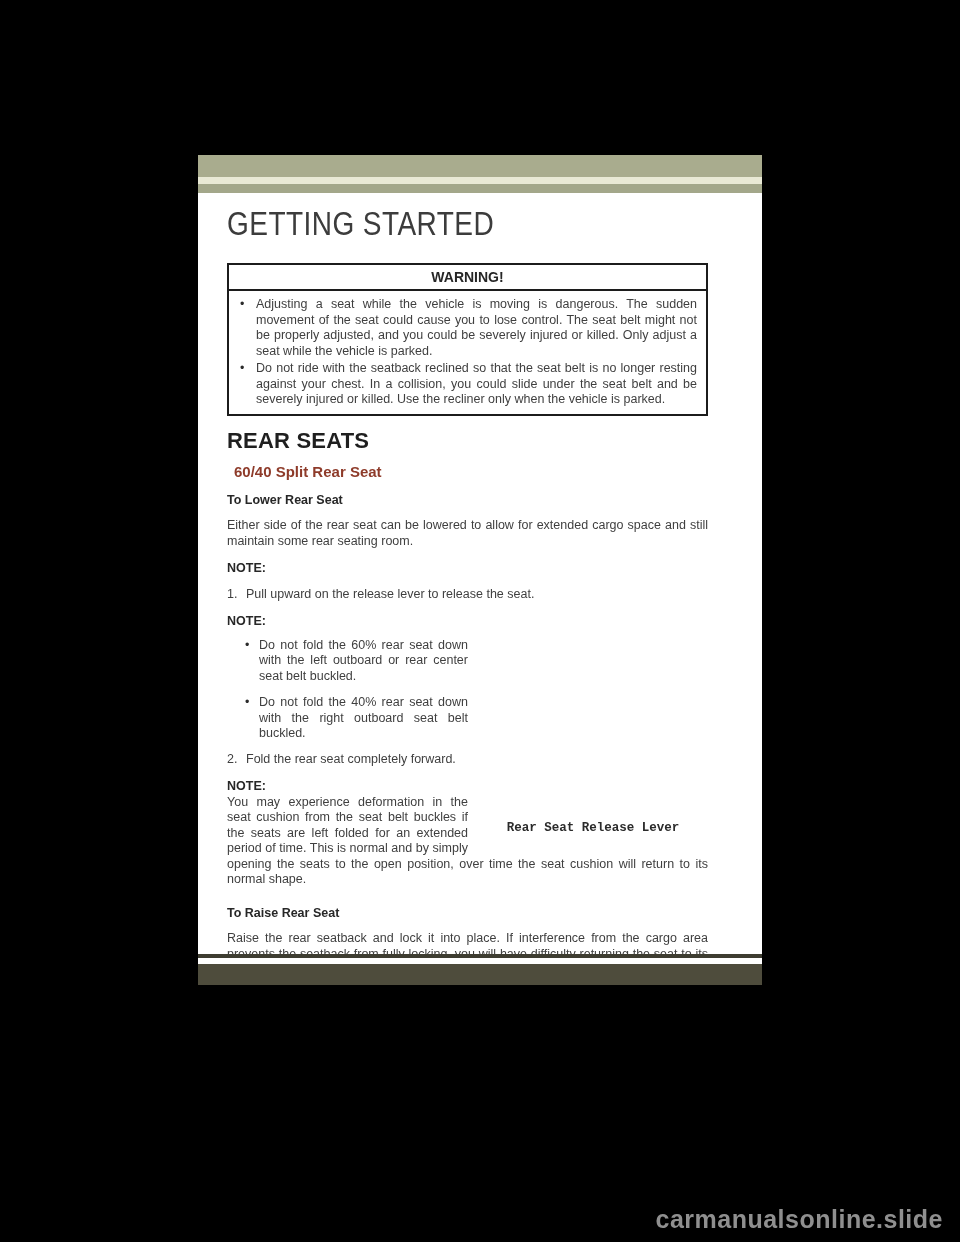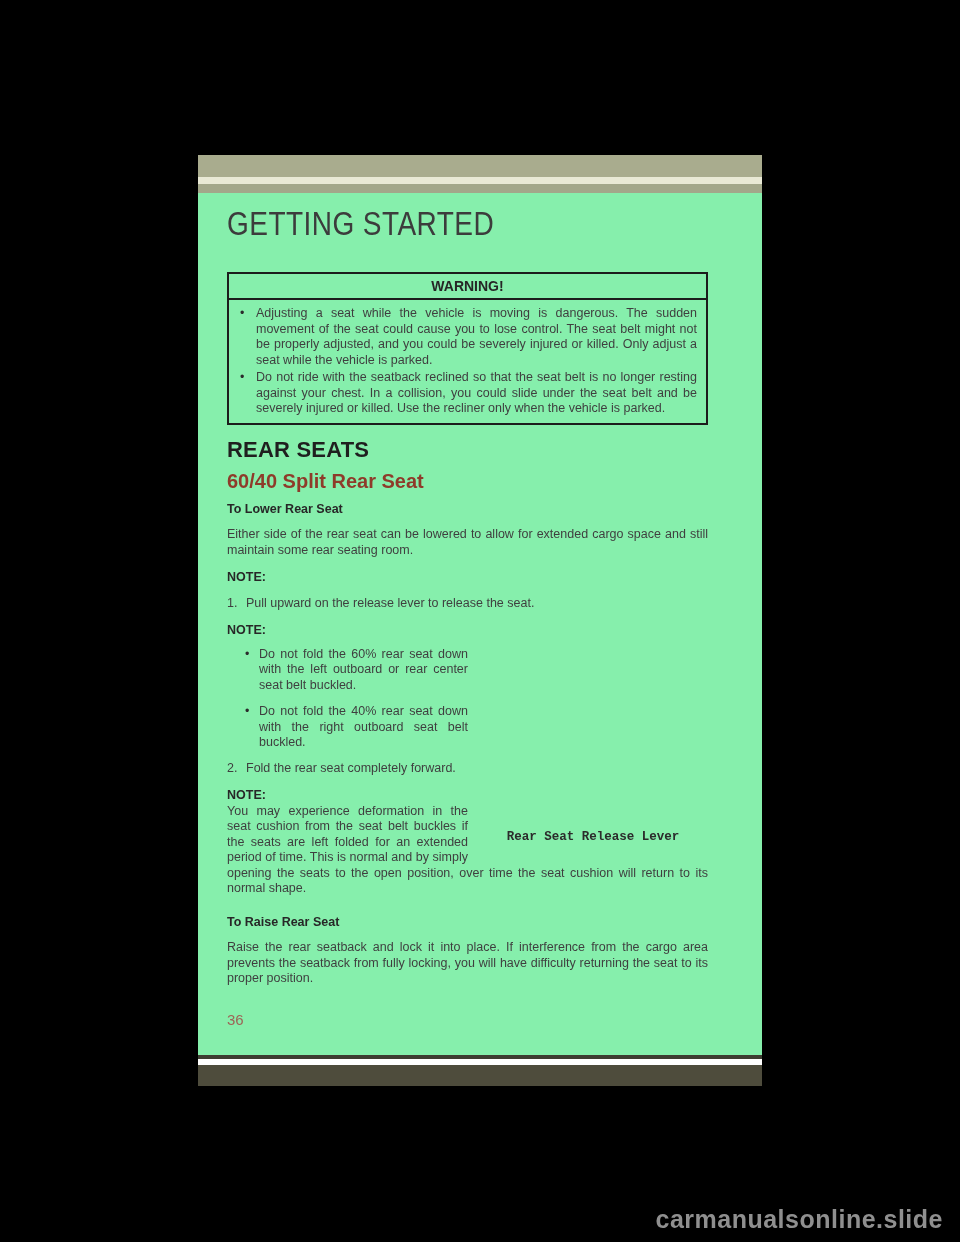--- a/index.html
+++ b/index.html
@@ -6,40 +6,40 @@
   body{
     width:960px;height:1242px;position:relative;overflow:hidden;
     background:#000;
     font-family:"Liberation Sans",sans-serif;
   }
   .page{position:absolute;left:198px;top:155px;width:564px;}
   .band1{height:22px;background:#a9ac8e;}
   .band2{height:7px;background:#e9e9d5;}
   .band3{height:9px;background:#a3a78a;}
   .content{
-    background:#86efac;height:862px;box-sizing:border-box;
+    background:#ffffff;height:761px;box-sizing:border-box;
     padding:0 54px 0 29px;overflow:hidden;
     color:#3f3f3f;font-size:12.5px;line-height:15.5px;
   }
   .doc-title{
     margin:14px 0 0 0;font-size:33px;line-height:34px;font-weight:400;
     color:#3c3c3c;letter-spacing:.5px;white-space:nowrap;
     transform:scaleX(.85);transform-origin:left center;
   }
-  .warnbox{margin-top:31px;border:2px solid #1c1c1c;}
+  .warnbox{margin-top:22px;border:2px solid #1c1c1c;}
   .warnbox .warnhead{
     border-bottom:2px solid #1c1c1c;text-align:center;
     font-weight:700;font-size:14px;line-height:18px;padding:3px 0;color:#262626;
   }
   .warnbody{padding:4px 9px 6px 9px;}
   .wbullet{display:flex;margin-top:2px;}
   .wbullet .bmark{width:16px;flex:0 0 16px;padding-left:2px;color:#2b2b2b;}
   .wbullet .btext{flex:1;text-align:justify;}
   .h-rear{margin:13px 0 0 0;font-size:22px;line-height:24px;font-weight:700;color:#1f1f1f;letter-spacing:.2px;}
-  .h-split{margin:10px 0 0 0;font-size:20px;line-height:18px;font-weight:700;color:#8e3b2a;}
+  .h-split{margin:10px 0 0 7px;font-size:15px;line-height:18px;font-weight:700;color:#8e3b2a;}
   .h-sub{margin:12px 0 0 0;font-size:12.5px;line-height:15.5px;font-weight:700;color:#272727;}
   .para{margin:10px 0 0 0;text-align:justify;}
   .notelabel{margin:12px 0 0 0;font-weight:700;color:#272727;}
   .notetext{margin:0;text-align:justify;}
   .step{display:flex;margin:10px 0 0 0;}
   .step .snum{width:19px;flex:0 0 19px;}
   .step .stext{flex:1;}
   .fig-float{
     float:right;width:230px;height:244px;margin-left:10px;
     display:flex;align-items:flex-end;justify-content:center;

